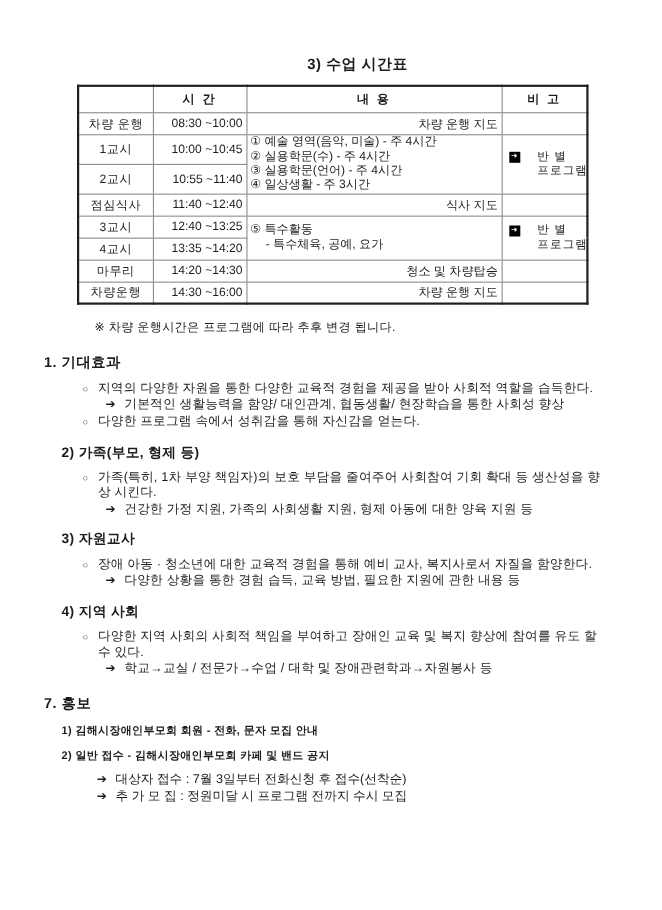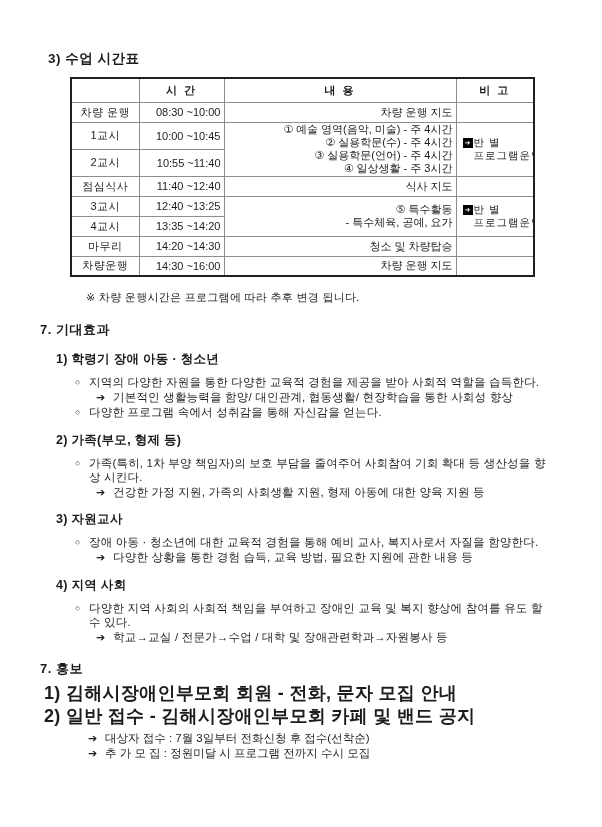--- a/index.html
+++ b/index.html
@@ -4,43 +4,43 @@
 <style>
   html,body{margin:0;padding:0;}
   body{
     width:602px;height:827px;background:#ffffff;overflow:hidden;
     font-family:"Liberation Sans","DejaVu Sans",sans-serif;
     color:#1c1c1c;-webkit-font-smoothing:antialiased;
   }
   .page{position:relative;width:602px;height:827px;background:#fff;}
 
   
-  .h-sec3{margin:50px 0 0 48px;font-size:13.5px;font-weight:bold;letter-spacing:.5px;}
+  .h-sec3{margin:50px 0 0 48px;font-size:13.5px;font-weight:bold;letter-spacing:.5px;text-align:center;}
   .h-main{margin-left:40px;font-size:13px;font-weight:bold;letter-spacing:.5px;}
   .h-sub{margin-left:56px;font-size:12.5px;font-weight:bold;letter-spacing:.3px;}
 
   
   table.tt{
     border-collapse:collapse;table-layout:fixed;width:463px;
     margin:9px 0 0 70px;border:2px solid #1f1f1f;
   }
   table.tt td,table.tt th{
     border:1px solid #8d8d8d;font-size:11px;padding:0 3px;
     overflow:hidden;vertical-align:middle;
   }
   table.tt th{font-weight:bold;letter-spacing:2px;text-align:center;}
   .r-hdr{height:24px;}
   .r-std{height:20px;padding-left:10px;}
   .r-tall{height:27px;margin-top:32px;}
   .c-center{text-align:right;}
   .c-act{text-align:center;letter-spacing:.5px;}
-  .content-list{font-size:10.5px;line-height:13px;white-space:nowrap;padding-left:4px;text-align:right;}
+  .content-list{font-size:10.5px;line-height:13px;white-space:nowrap;padding-left:4px;}
   .content-list .ln{white-space:nowrap;}
   .content-l2{padding-left:14px;}
-  .note-flex{display:flex;align-items:flex-start;gap:1px;padding-left:3px;}
+  .note-flex{display:flex;align-items:flex-start;gap:16px;padding-left:3px;}
   .note-icon{
     width:10px;height:10px;background:#000;color:#fff;flex:none;margin-top:2px;
     font-size:7px;line-height:10px;text-align:center;
   }
   .note-lines{font-size:10.5px;line-height:13px;letter-spacing:1px;white-space:nowrap;}
 
   
   .footnote{margin:13px 0 0 86px;font-size:11px;letter-spacing:.3px;}
 
   
@@ -49,21 +49,21 @@
   .line-arrow{display:flex;margin-left:96px;width:460px;font-size:11.5px;line-height:14.5px;letter-spacing:.2px;}
   .line-arrow .mk-arrow{width:17px;flex:none;font-size:11px;}
   .txt{flex:1;}
 
   
   .mt16{margin-top:16px;}
   .mt12{margin-top:12px;}
   .mt8{margin-top:8px;}
   .mt7{margin-top:7px;}
 
-  .s7-item{margin-left:44px;font-size:18px;font-weight:bold;letter-spacing:.3px;line-height:15px;}
+  .s7-item{margin-left:56px;font-size:10px;font-weight:bold;letter-spacing:.3px;line-height:15px;}
   .s7-arrow{display:flex;margin-left:88px;width:470px;font-size:11.5px;line-height:14.5px;}
   .s7-arrow .mk-arrow{width:17px;flex:none;font-size:11px;}
 </style>
 </head>
 <body>
 
 <div class="page">
 
   <div class="h-sec3">3) 수업 시간표</div>
 
@@ -147,23 +147,22 @@
       <td class="c-act">차량운행</td>
       <td class="c-center">14:30 ~16:00</td>
       <td class="c-center">차량 운행 지도</td>
       <td></td>
     </tr>
   </tbody>
     </table>
 
   <div class="footnote">※ 차량 운행시간은 프로그램에 따라 추후 변경 됩니다.</div>
 
-  <div class="h-main mt16">7. 기대효과</div>
-
-  <div class="h-sub mt12">1) 학령기 장애 아동 · 청소년</div>
+  <div class="h-main mt16">1. 기대효과</div>
+
   <div class="line mt7">
     <span class="mk-circle">○</span>
     <span class="txt">지역의 다양한 자원을 통한 다양한 교육적 경험을 제공을 받아 사회적 역할을 습득한다.</span>
   </div>
   <div class="line-arrow">
     <span class="mk-arrow">➔</span>
     <span class="txt">기본적인 생활능력을 함양/ 대인관계, 협동생활/ 현장학습을 통한 사회성 향상</span>
   </div>
   <div class="line">
     <span class="mk-circle">○</span>

